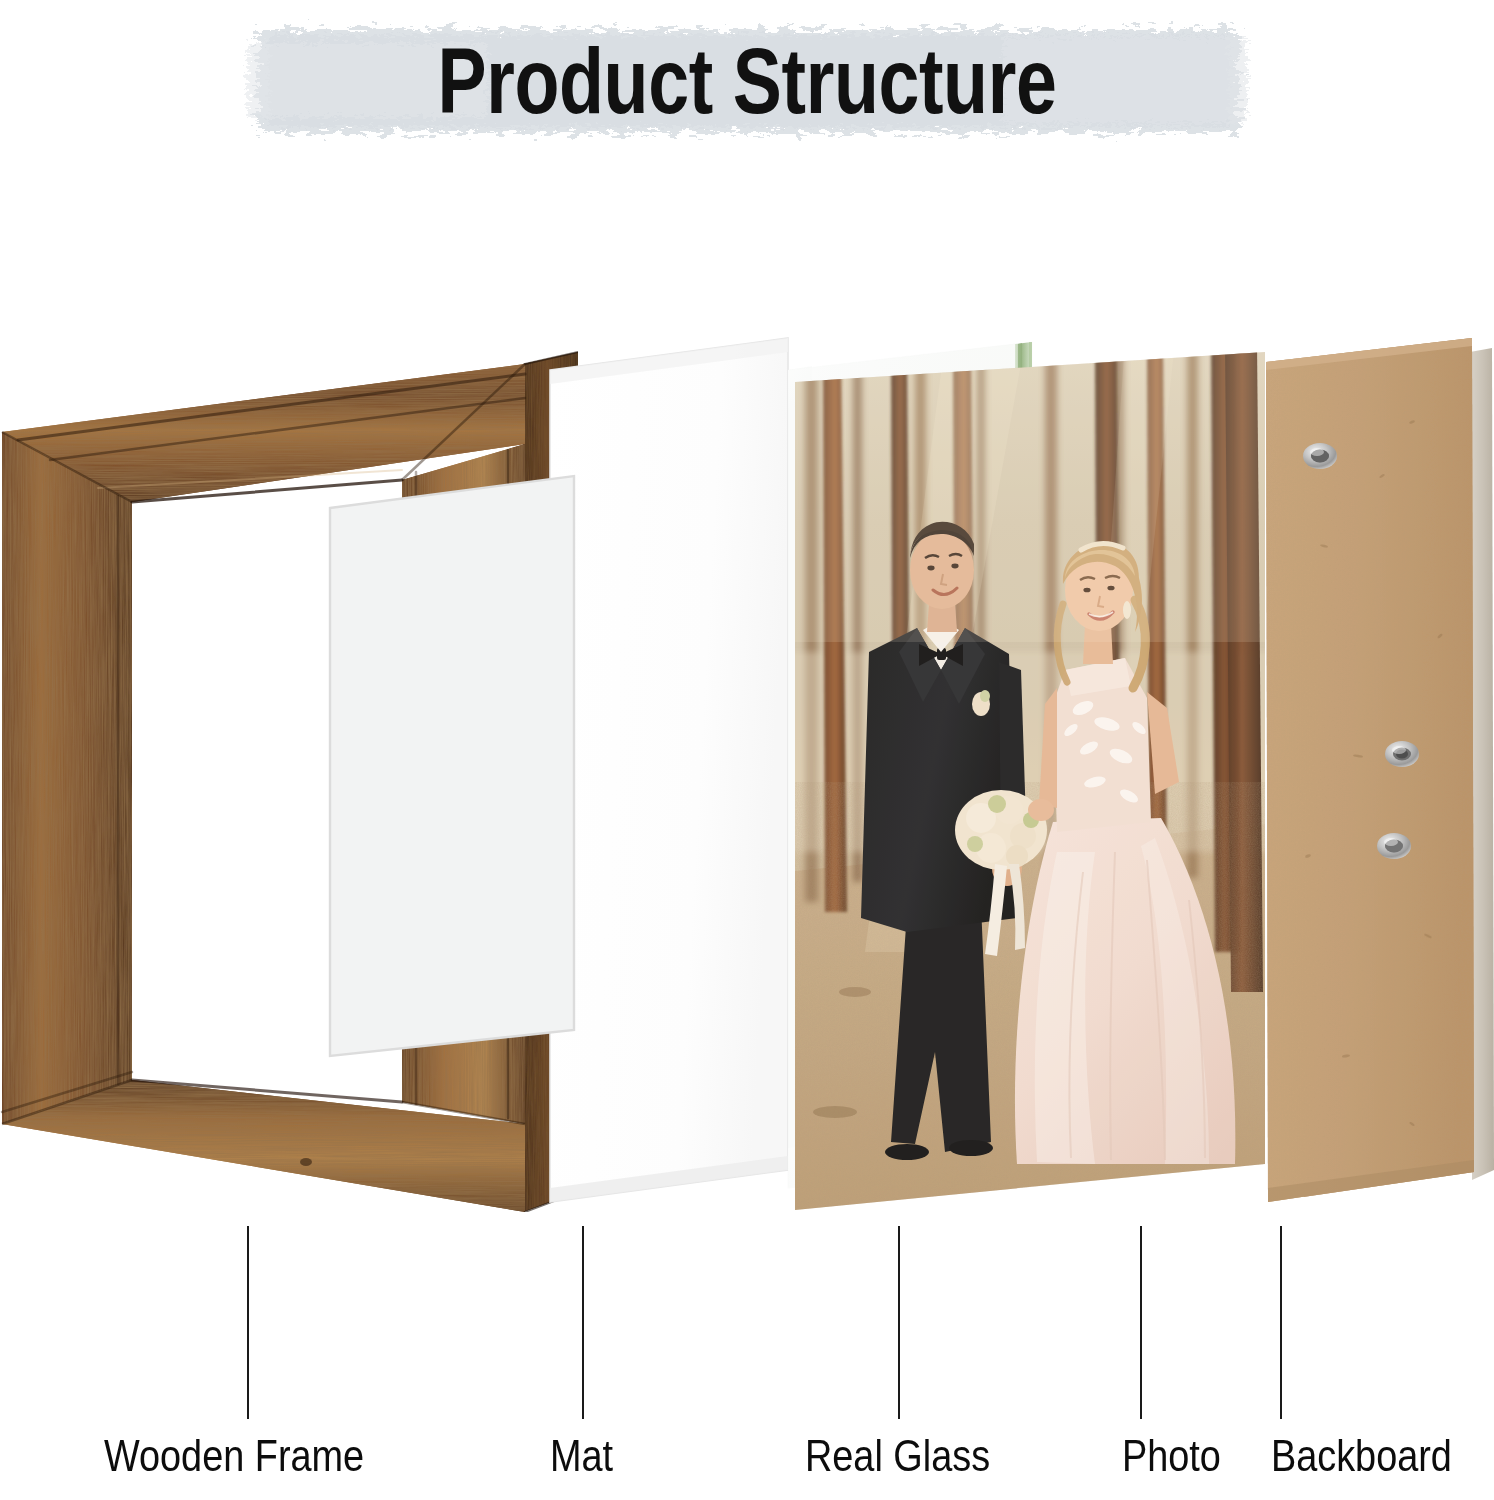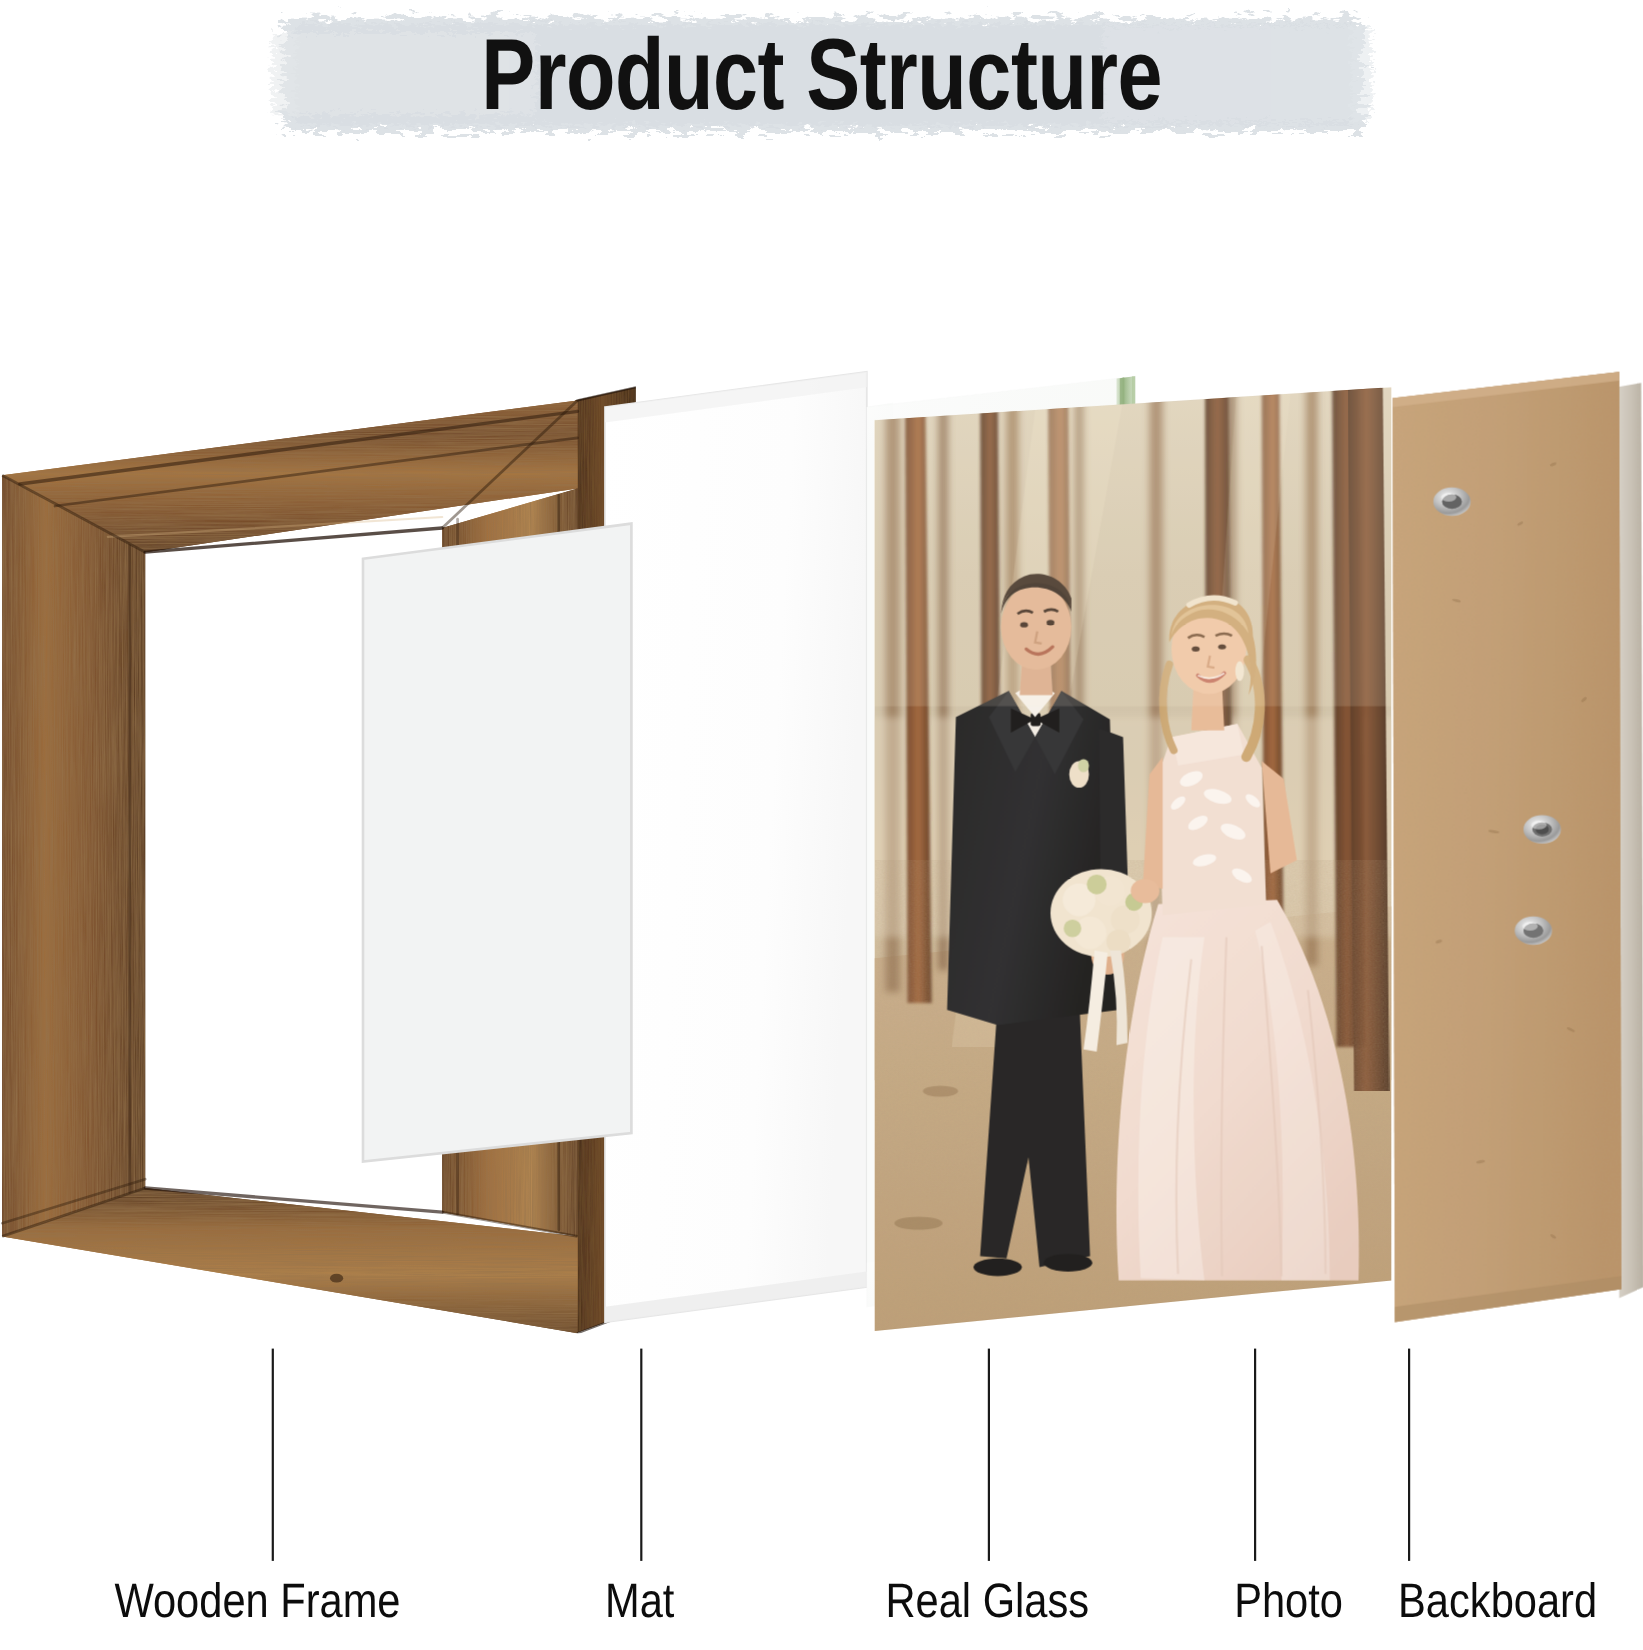--- a/index.html
+++ b/index.html
@@ -7,21 +7,21 @@
   body{
     width:1494px;height:1500px;
     background:#ffffff;
     font-family:"Liberation Sans","DejaVu Sans",sans-serif;
     overflow:hidden;position:relative;
   }
   .stage{position:absolute;inset:0;width:1494px;height:1500px;}
 
   
   #title-banner{
-    position:absolute;left:243px;top:4px;width:1008px;height:128px;
+    position:absolute;left:243px;top:17px;width:1008px;height:128px;
   }
   #title-banner .brush{position:absolute;inset:0;}
   #title-text{
     position:absolute;left:0;top:0;width:1008px;height:128px;
     display:flex;align-items:center;justify-content:center;
     font-size:92px;font-weight:700;color:#111111;
     letter-spacing:-0.5px;
     transform:scaleX(0.80);transform-origin:center center;
     white-space:nowrap;line-height:1;
   }

